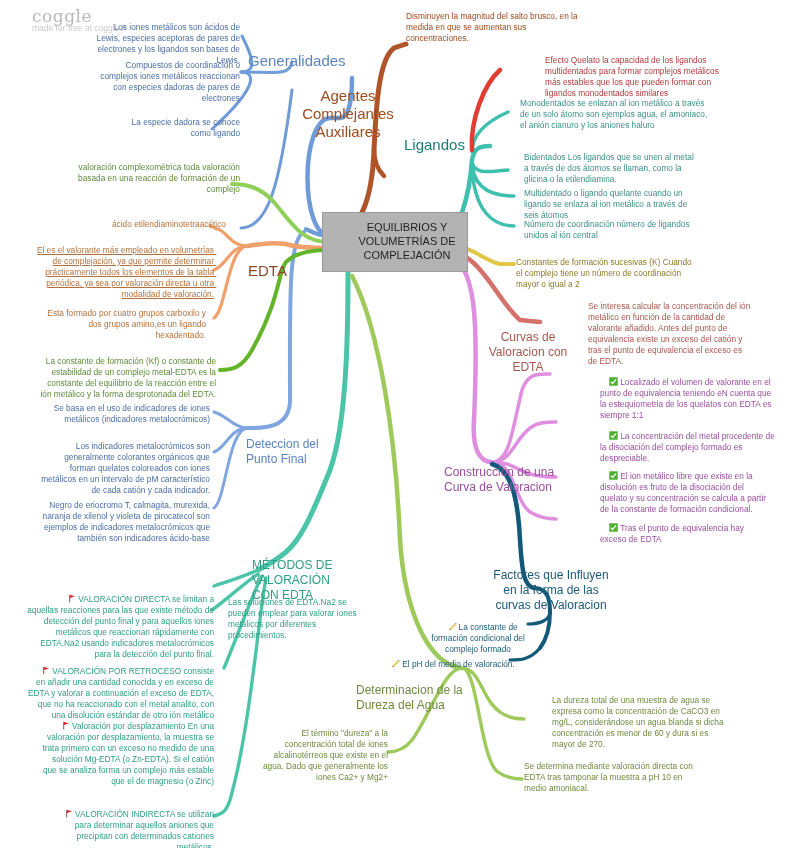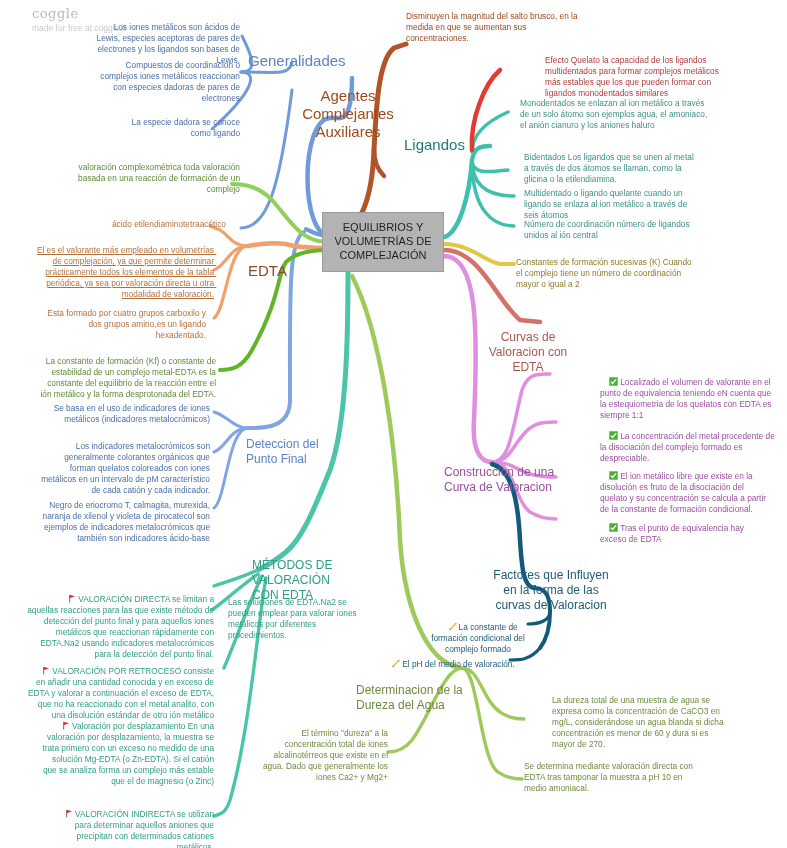--- a/index.html
+++ b/index.html
@@ -13,35 +13,36 @@
   }
   #canvas{position:absolute;left:0;top:0;width:787px;height:848px;}
   svg.branches{position:absolute;left:0;top:0;width:787px;height:848px;pointer-events:none;}
   .node{position:absolute;box-sizing:border-box;}
   .txt{white-space:pre-wrap;line-height:1.22;}
 
   
   .logo{
     position:absolute;left:32px;top:6px;
     font-family:"DejaVu Serif",serif;
-    font-size:13px;color:#b9b9b9;letter-spacing:.5px;
+    font-size:17px;color:#b9b9b9;letter-spacing:.5px;
   }
   .logo-sub{
     position:absolute;left:32px;top:23px;
     font-size:8.5px;color:#c9c9c9;
     font-family:"Liberation Sans",sans-serif;
   }
 
   
   .central{
     position:absolute;left:322px;top:212px;width:120px;height:58px;
     background:#b3b3b3;border:1px solid #9a9a9a;
     color:#1f1f1f;font-size:11px;text-align:center;
     display:flex;align-items:center;justify-content:center;
     line-height:1.25;
+    padding-left:24px;
   }
 
   
   .main-title{font-size:15px;line-height:1.2;}
   .sub-title{font-size:12px;line-height:1.25;}
   .leaf{font-size:8.3px;line-height:1.33;}
 
   .ta-r{text-align:right;}
   .ta-l{text-align:left;}
   .ta-c{text-align:center;}
@@ -155,20 +156,21 @@
 
   <div class="node txt leaf c-red ta-l" style="left:512px;top:55px;width:182px;margin-left:33px;">Efecto Quelato la capacidad de los ligandos multidentados para formar complejos metálicos más estables que los que pueden formar con ligandos monodentados similares</div>
   <div class="node txt leaf c-tealm ta-l" style="left:520px;top:98px;width:190px;">Monodentados se enlazan al ion metálico a través de un solo átomo son ejemplos agua, el amoniaco, el anión cianuro y los aniones haluro</div>
   <div class="node txt leaf c-tealm ta-l" style="left:524px;top:152px;width:170px;">Bidentados Los ligandos que se unen al metal a través de dos átomos se llaman, como la glicina o la etilendiamina.</div>
   <div class="node txt leaf c-tealm ta-l" style="left:524px;top:188px;width:178px;">Multidentado o ligando quelante cuando un ligando se enlaza al ion metálico a través de seis átomos</div>
   <div class="node txt leaf c-tealm ta-l" style="left:524px;top:219px;width:172px;">Número de coordinación número de ligandos unidos al ión central</div>
 
   <div class="node txt leaf c-gold ta-l" style="left:516px;top:257px;width:178px;">Constantes de formación sucesivas (K) Cuando el complejo tiene un número de coordinación mayor o igual a 2</div>
 
   <div class="node sub-title c-rose ta-c" style="left:474px;top:330px;width:108px;">Curvas de Valoracion con EDTA</div>
+  <div class="node txt leaf c-salmon ta-l" style="left:588px;top:301px;width:164px;">Se interesa calcular la concentración del ión metálico en función de la cantidad de valorante añadido. Antes del punto de equivalencia existe un exceso del catión y tras el punto de equivalencia el exceso es de EDTA.</div>
 
   <div class="node sub-title c-purple ta-l" style="left:444px;top:465px;width:118px;">Construccion de una Curva de Valoracion</div>
 
   <div class="node txt leaf c-purple ta-l" style="left:600px;top:366px;width:172px;">
     <svg class="chk" viewBox="0 0 16 16">
       <rect x="0.5" y="0.5" width="15" height="15" fill="#4caf2f"></rect>
       <path d="M3.5 8.4 L6.4 11.4 L12.6 4.2" stroke="#ffffff" stroke-width="2.4" fill="none"></path>
     </svg><span>Localizado el volumen de valorante en el punto de equivalencia teniendo eN cuenta que la estequiometria de los quelatos con EDTA es siempre 1:1</span>
   </div>
 

